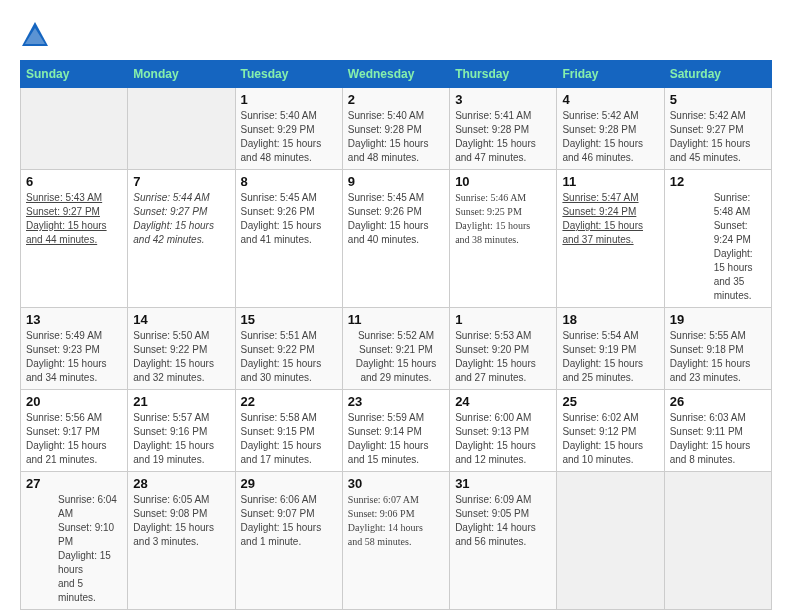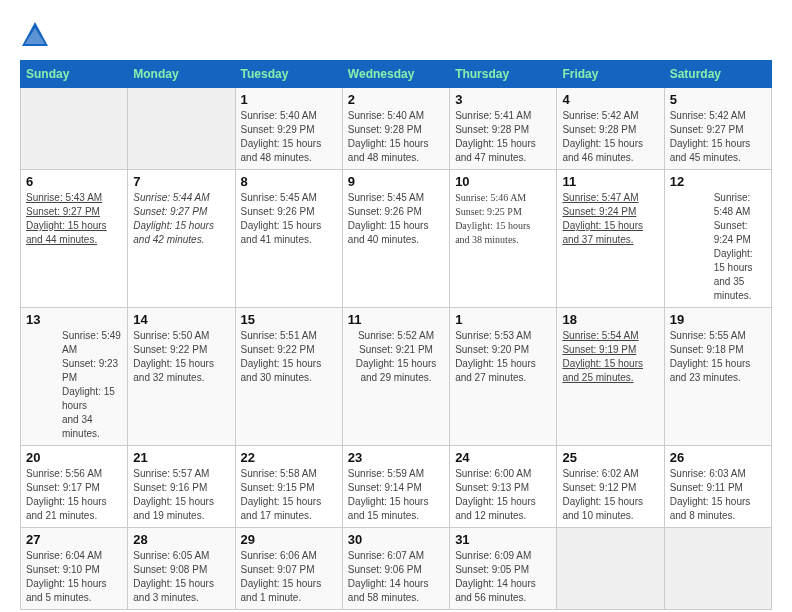--- a/index.html
+++ b/index.html
@@ -209,21 +209,21 @@
           <div class="day-num">12</div>
           <div class="day-info" style="white-space: pre-line; margin-left: 44px;">Sunrise: 5:48 AM
 Sunset: 9:24 PM
 Daylight: 15 hours
 and 35 minutes.</div>
         </td>
       </tr>
       <tr>
         <td>
           <div class="day-num">13</div>
-          <div class="day-info" style="white-space: pre-line; margin-left: 36px;">Sunrise: 5:49 AM
+          <div class="day-info" style="white-space: pre-line;">Sunrise: 5:49 AM
 Sunset: 9:23 PM
 Daylight: 15 hours
 and 34 minutes.</div>
         </td>
         <td>
           <div class="day-num">14</div>
           <div class="day-info" style="white-space: pre-line;">Sunrise: 5:50 AM
 Sunset: 9:22 PM
 Daylight: 15 hours
 and 32 minutes.</div>
@@ -244,21 +244,21 @@
         </td>
         <td>
           <div class="day-num">1</div>
           <div class="day-info" style="white-space: pre-line;">Sunrise: 5:53 AM
 Sunset: 9:20 PM
 Daylight: 15 hours
 and 27 minutes.</div>
         </td>
         <td>
           <div class="day-num">18</div>
-          <div class="day-info" style="white-space: pre-line; text-decoration: underline;">Sunrise: 5:54 AM
+          <div class="day-info" style="white-space: pre-line;">Sunrise: 5:54 AM
 Sunset: 9:19 PM
 Daylight: 15 hours
 and 25 minutes.</div>
         </td>
         <td>
           <div class="day-num">19</div>
           <div class="day-info" style="white-space: pre-line;">Sunrise: 5:55 AM
 Sunset: 9:18 PM
 Daylight: 15 hours
 and 23 minutes.</div>
@@ -311,42 +311,42 @@
           <div class="day-num">26</div>
           <div class="day-info" style="white-space: pre-line;">Sunrise: 6:03 AM
 Sunset: 9:11 PM
 Daylight: 15 hours
 and 8 minutes.</div>
         </td>
       </tr>
       <tr>
         <td>
           <div class="day-num">27</div>
-          <div class="day-info" style="white-space: pre-line;">Sunrise: 6:04 AM
+          <div class="day-info" style="white-space: pre-line; margin-left: 32px;">Sunrise: 6:04 AM
 Sunset: 9:10 PM
 Daylight: 15 hours
 and 5 minutes.</div>
         </td>
         <td>
           <div class="day-num">28</div>
           <div class="day-info" style="white-space: pre-line;">Sunrise: 6:05 AM
 Sunset: 9:08 PM
 Daylight: 15 hours
 and 3 minutes.</div>
         </td>
         <td>
           <div class="day-num">29</div>
           <div class="day-info" style="white-space: pre-line;">Sunrise: 6:06 AM
 Sunset: 9:07 PM
 Daylight: 15 hours
 and 1 minute.</div>
         </td>
         <td>
           <div class="day-num">30</div>
-          <div class="day-info" style="white-space: pre-line;">Sunrise: 6:07 AM
+          <div class="day-info" style="white-space: pre-line; font-family: Liberation Serif, serif;">Sunrise: 6:07 AM
 Sunset: 9:06 PM
 Daylight: 14 hours
 and 58 minutes.</div>
         </td>
         <td>
           <div class="day-num">31</div>
           <div class="day-info" style="white-space: pre-line;">Sunrise: 6:09 AM
 Sunset: 9:05 PM
 Daylight: 14 hours
 and 56 minutes.</div>

